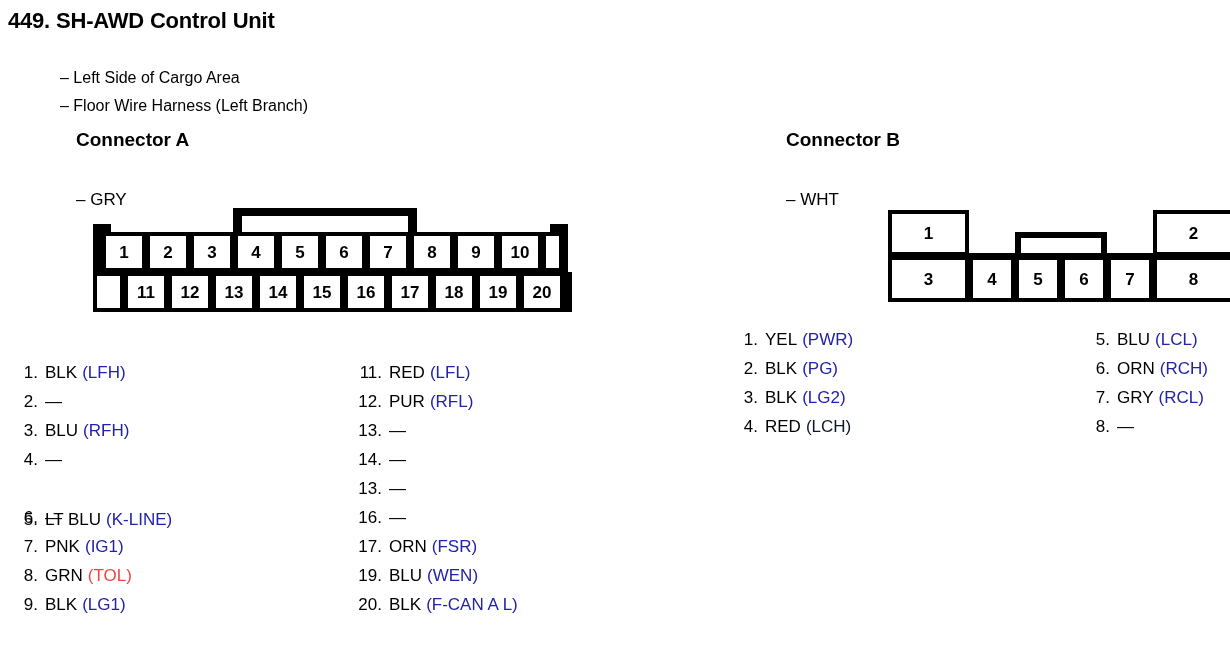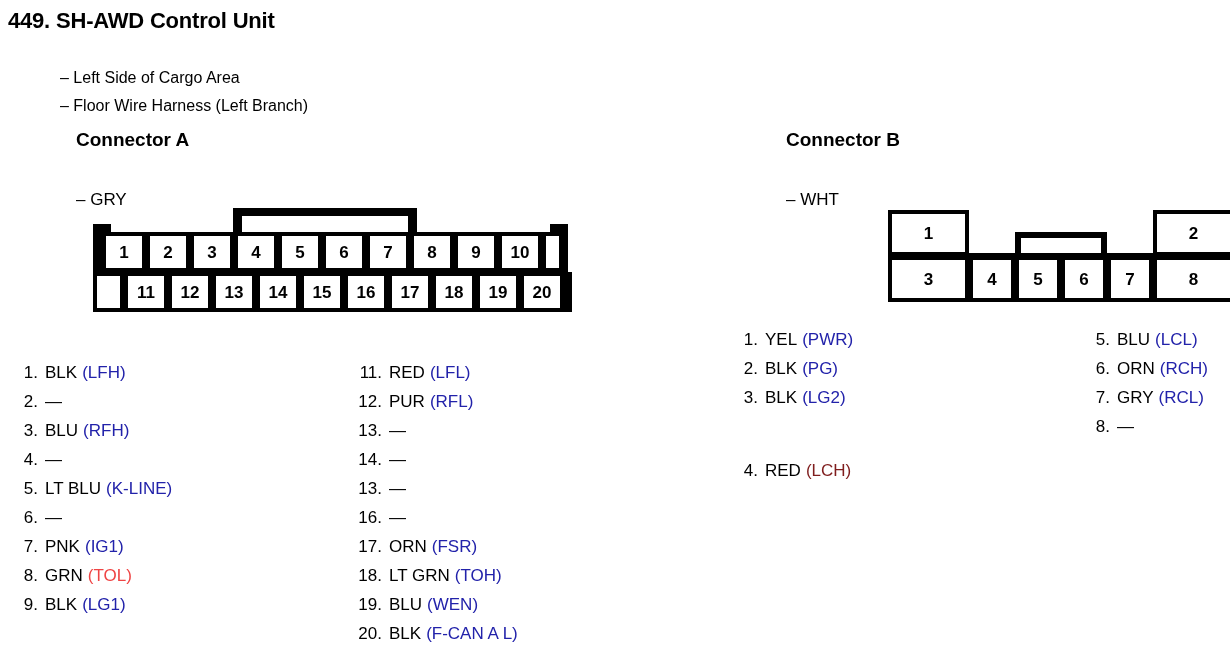--- a/index.html
+++ b/index.html
@@ -172,21 +172,21 @@
       <span class="pin-wire">BLU</span>
       <span class="pin-sig" style="color: rgb(34, 34, 170);">(RFH)</span>
     </div>
     <div class="pinrow">
       <span class="pin-no">4.</span>
       <span class="pin-wire pin-dash">—</span>
     </div>
     <div class="pinrow">
       <span class="pin-no">5.</span>
       <span class="pin-wire">LT BLU</span>
-      <span class="pin-sig" style="color: rgb(34, 34, 170);">(K-LINE)</span>
+      <span class="pin-sig" style="color: rgb(34, 34, 170); margin-top: 31px;">(K-LINE)</span>
     </div>
     <div class="pinrow">
       <span class="pin-no">6.</span>
       <span class="pin-wire pin-dash">—</span>
     </div>
     <div class="pinrow">
       <span class="pin-no">7.</span>
       <span class="pin-wire">PNK</span>
       <span class="pin-sig" style="color: rgb(34, 34, 170);">(IG1)</span>
     </div>
@@ -227,25 +227,20 @@
     <div class="pinrow">
       <span class="pin-no">16.</span>
       <span class="pin-wire pin-dash">—</span>
     </div>
     <div class="pinrow">
       <span class="pin-no">17.</span>
       <span class="pin-wire">ORN</span>
       <span class="pin-sig" style="color: rgb(34, 34, 170);">(FSR)</span>
     </div>
     <div class="pinrow">
-      <span class="pin-no">18.</span>
-      <span class="pin-wire">LT GRN</span>
-      <span class="pin-sig" style="color: rgb(34, 34, 170);">(TOH)</span>
-    </div>
-    <div class="pinrow">
       <span class="pin-no">19.</span>
       <span class="pin-wire">BLU</span>
       <span class="pin-sig" style="color: rgb(34, 34, 170);">(WEN)</span>
     </div>
     <div class="pinrow">
       <span class="pin-no">20.</span>
       <span class="pin-wire">BLK</span>
       <span class="pin-sig" style="color: rgb(34, 34, 170);">(F-CAN A L)</span>
     </div>
   </div>
@@ -261,21 +256,21 @@
       <span class="pin-sig" style="color: rgb(34, 34, 170);">(PG)</span>
     </div>
     <div class="pinrow">
       <span class="pin-no">3.</span>
       <span class="pin-wire">BLK</span>
       <span class="pin-sig" style="color: rgb(34, 34, 170);">(LG2)</span>
     </div>
     <div class="pinrow">
       <span class="pin-no">4.</span>
       <span class="pin-wire">RED</span>
-      <span class="pin-sig" style="color: #7f1d1d; margin-top: 44px;">(LCH)</span>
+      <span class="pin-sig" style="color: #0f172a;">(LCH)</span>
     </div>
   </div>
 <div class="pinlist" id="listB-right" style="left:1080px;top:330px;">
     <div class="pinrow">
       <span class="pin-no">5.</span>
       <span class="pin-wire">BLU</span>
       <span class="pin-sig" style="color: rgb(34, 34, 170);">(LCL)</span>
     </div>
     <div class="pinrow">
       <span class="pin-no">6.</span>

